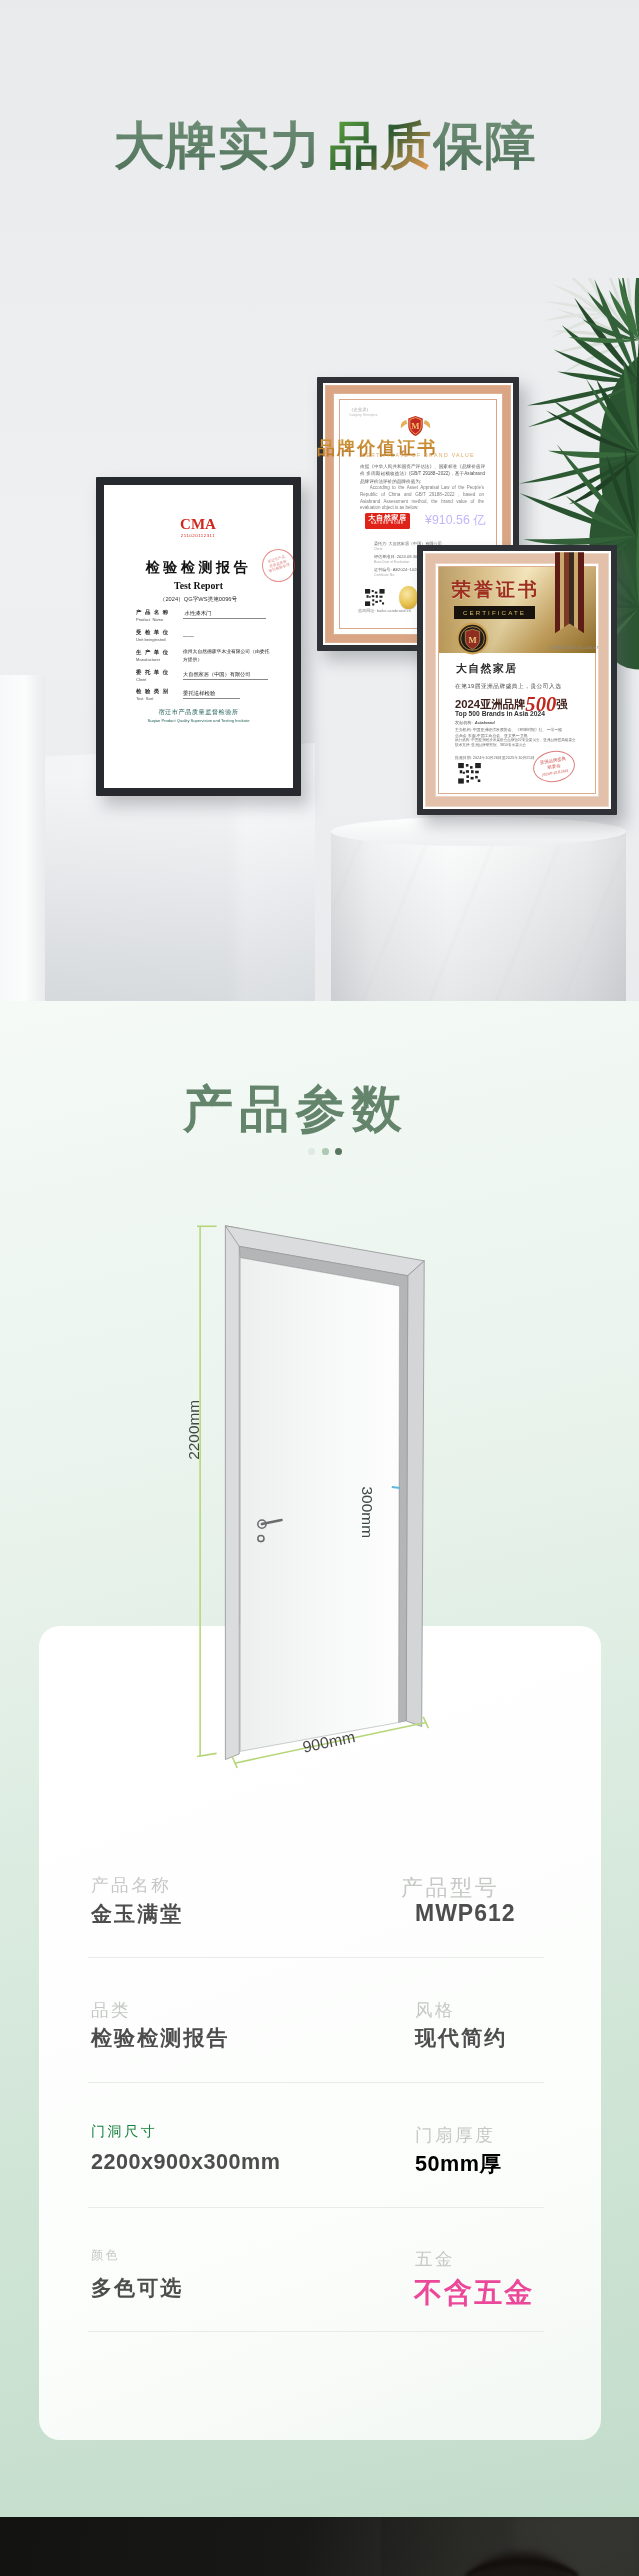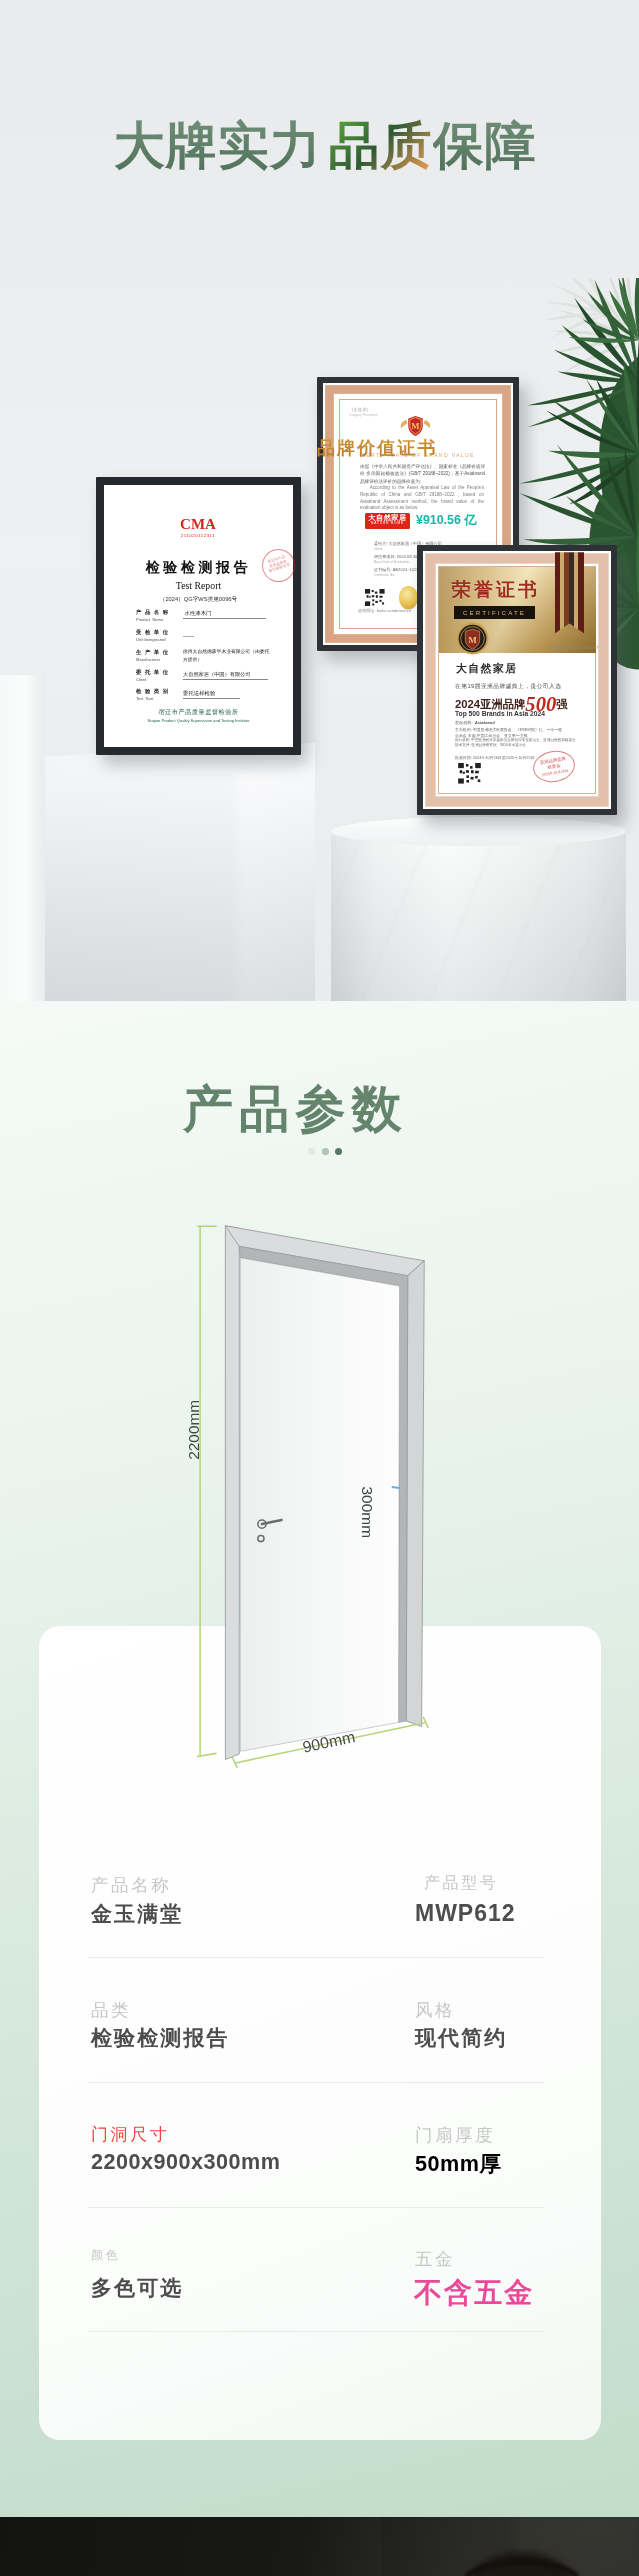--- a/index.html
+++ b/index.html
@@ -126,21 +126,21 @@
   <div class="abs" style="left:0;top:75px;width:100%;text-align:center;font-size:5.2px;letter-spacing:1.3px;color:#dcab66">CERTIFICATE OF BRAND VALUE</div>
 
   <div class="abs" style="left:43px;top:86px;width:125px;font-size:4.6px;line-height:1.6;color:#555;text-align:justify">依据《中华人民共和国资产评估法》、国家标准《品牌价值评价 多周期超额收益法》(GB/T 29188~2022)，基于Asiabrand品牌评价法评价的品牌价值为:</div>
   <div class="abs" style="left:43px;top:108px;width:124px;font-size:4.5px;line-height:1.5;color:#808080;text-align:justify">&nbsp;&nbsp;&nbsp;&nbsp;According to the Asset Appraisal Law of the People's Republic of China and GB/T 29188~2022 , based on Asiabrand Assessment method, the brand value of the evaluation object  is as below:</div>
 
   <div class="abs" style="left:48px;top:136px;width:45px;height:15.5px;background:#e02318;border-radius:1.5px;color:#fff;text-align:center">
     <div style="font-size:7.2px;font-weight:bold;line-height:9.3px;letter-spacing:0.5px">大自然家居</div>
     <div style="font-size:3.3px;line-height:3.6px;letter-spacing:0.8px">NATURE HOME</div>
   </div>
 
-  <div class="abs" style="left:99px;top:135px;font-size:12.4px;font-weight:bold;color:#14b8a6">¥910.56 亿</div>
+  <div class="abs" style="left:108px;top:135px;font-size:12.4px;font-weight:normal;color:#c4b5fd">¥910.56 亿</div>
 
   <div class="abs" style="left:57px;top:164px;font-size:4.1px;color:#666;line-height:1.3">委托方: 大自然家居（中国）有限公司<br><span style="color:#aaa;font-size:3.3px">Client</span></div>
   <div class="abs" style="left:57px;top:177px;font-size:4.1px;color:#666;line-height:1.3">评估基准日: 2024.09.30<br><span style="color:#aaa;font-size:3.3px">Base Date of Evaluation</span></div>
   <div class="abs" style="left:57px;top:190px;font-size:4.1px;color:#666;line-height:1.3">证书编号: AE2024~102657<br><span style="color:#aaa;font-size:3.3px">Certificate No.</span></div>
 
   <svg class="abs" style="left:48px;top:212px" width="19.6" height="17" viewBox="0 0 38 33">
     <rect width="38" height="33" fill="#fff"></rect>
     <g fill="#222">
       <rect x="0" y="0" width="10" height="9"></rect>
           <rect x="28" y="0" width="10" height="9"></rect>
@@ -218,32 +218,32 @@
           <rect x="38" y="32" width="5" height="5"></rect>
           <rect x="16" y="33" width="5" height="5"></rect>
           <rect x="3" y="14" width="5" height="6"></rect>
           <rect x="9" y="17" width="4" height="4"></rect>
     </g>
   </svg>
 
   <div class="abs" style="left:116px;top:206px;width:42px;height:31px;border-radius:50%;border:1.3px solid rgba(200,40,35,.6);color:rgba(190,35,30,.8);font-size:4.4px;text-align:center;line-height:1.35;padding-top:5.7px;box-sizing:border-box;transform:rotate(-10deg)">亚洲品牌盛典<br>组委会<br><span style="font-size:3.6px">2024年10月26日</span></div>
 </div>
 
-<div class="abs" style="left:96px;top:477px;width:205px;height:278px;background:#26292e;border-radius:1px;box-shadow:7.2px 9.3px 15.5px rgba(90,95,100,.35)">
+<div class="abs" style="left:96px;top:477px;width:205px;height:319px;background:#26292e;border-radius:1px;box-shadow:7.2px 9.3px 15.5px rgba(90,95,100,.35)">
   <div class="abs" style="left:7.7px;top:7.7px;right:7.7px;bottom:7.7px;background:#fff"></div>
 
   <div class="abs" style="left:73px;top:39px;width:58px;text-align:center;color:#d0271e">
     <div style="font-size:15px;font-weight:bold;font-family:'Liberation Serif',serif;letter-spacing:0px;line-height:16.5px">CMA</div>
     <div style="font-size:4.4px;letter-spacing:0.5px">211020112311</div>
   </div>
 
   <div class="abs" style="left:166px;top:72px;width:33px;height:33px;border-radius:50%;border:1.5px solid rgba(205,50,40,.55);transform:rotate(-18deg);color:rgba(200,45,38,.6);font-size:3.6px;text-align:center;line-height:1.25;box-sizing:border-box;padding-top:7.2px">宿迁市产品<br>质量监督检<br>验所检验专用</div>
 
   <div class="abs" style="left:0;top:82px;width:100%;text-align:center;font-size:14px;font-weight:bold;letter-spacing:3.6px;color:#111">检验检测报告</div>
-  <div class="abs" style="left:0;top:103px;width:100%;text-align:center;font-size:9.8px;font-weight:normal;font-family:'Liberation Serif',serif;color:#111">Test Report</div>
+  <div class="abs" style="left:0;top:103px;width:100%;text-align:center;font-size:9.8px;font-weight:bold;font-family:'Liberation Serif',serif;color:#111">Test Report</div>
   <div class="abs" style="left:0;top:119px;width:100%;text-align:center;font-size:5.7px;color:#333">（2024）QG字WS类第0096号</div>
 
   <div class="abs" style="left:40px;top:132px;font-size:5.4px;color:#222;letter-spacing:1px;font-weight:bold">产 品 名 称<br><span style="font-weight:normal;letter-spacing:0;font-size:4.1px;color:#555">Product&nbsp;&nbsp;Name</span></div>
   <div class="abs" style="left:87px;top:133px;width:83px;font-size:5.4px;color:#222;border-bottom:0.5px solid #888;padding-bottom:1px">&nbsp;水性漆木门</div>
   <div class="abs" style="left:40px;top:152px;font-size:5.4px;color:#222;letter-spacing:1px;font-weight:bold">受 检 单 位<br><span style="font-weight:normal;letter-spacing:0;font-size:4.1px;color:#555">Unit beingtested</span></div>
   <div class="abs" style="left:87px;top:156px;width:31px;font-size:5.4px;color:#222">——</div>
   <div class="abs" style="left:40px;top:172px;font-size:5.4px;color:#222;letter-spacing:1px;font-weight:bold">生 产 单 位<br><span style="font-weight:normal;letter-spacing:0;font-size:4.1px;color:#555">Manufacturer</span></div>
   <div class="abs" style="left:87px;top:171px;width:89px;font-size:4.8px;color:#222;line-height:1.6">徐州大自然德森堡木业有限公司（由委托方提供）</div>
   <div class="abs" style="left:40px;top:192px;font-size:5.4px;color:#222;letter-spacing:1px;font-weight:bold">委 托 单 位<br><span style="font-weight:normal;letter-spacing:0;font-size:4.1px;color:#555">Client</span></div>
   <div class="abs" style="left:87px;top:194px;width:85px;font-size:5.2px;color:#222;border-bottom:0.5px solid #888;padding-bottom:1px">大自然家居（中国）有限公司</div>
@@ -305,31 +305,31 @@
 <g stroke="#b5d677" stroke-width="3" fill="none">
 <path d="M455 3423 L826 3344"></path>
 <path d="M450 3410 L460 3432"></path>
 <path d="M821 3333 L831 3355"></path>
 </g>
 <text x="0" y="0" transform="translate(640,3392) rotate(-12)" text-anchor="middle" font-size="31" fill="#4a4a4a" font-family="Liberation Sans,sans-serif">900mm</text>
 </svg>
 
 <div class="abs" style="left:91px;top:1873px;font-size:17.5px;letter-spacing:2.6px;color:#c6c8c6">产品名称</div>
 <div class="abs" style="left:91px;top:1900px;font-size:21px;letter-spacing:2.1px;font-weight:bold;color:#4c4d4c">金玉满堂</div>
-<div class="abs" style="left:424px;top:1873px;font-size:16px;letter-spacing:2.6px;color:#c6c8c6">产品型号</div>
+<div class="abs" style="left:401px;top:1873px;font-size:22px;letter-spacing:2.6px;color:#c6c8c6">产品型号</div>
 <div class="abs" style="left:415px;top:1900px;font-size:23px;letter-spacing:1px;font-weight:bold;color:#4c4d4c">MWP612</div>
 <div class="abs" style="left:88px;top:1957px;width:456px;height:1px;background:#e9ebe9"></div>
 
 <div class="abs" style="left:91px;top:1998px;font-size:17.5px;letter-spacing:2.6px;color:#c6c8c6">品类</div>
 <div class="abs" style="left:91px;top:2024px;font-size:21px;letter-spacing:2.1px;font-weight:bold;color:#4c4d4c">检验检测报告</div>
 <div class="abs" style="left:415px;top:1998px;font-size:17.5px;letter-spacing:2.6px;color:#c6c8c6">风格</div>
 <div class="abs" style="left:415px;top:2024px;font-size:21px;letter-spacing:2.1px;font-weight:bold;color:#4c4d4c">现代简约</div>
 <div class="abs" style="left:88px;top:2082px;width:456px;height:1px;background:#e9ebe9"></div>
 
-<div class="abs" style="left:91px;top:2123px;font-size:17px;letter-spacing:2.6px;color:#ef4444">门洞尺寸</div>
+<div class="abs" style="left:91px;top:2123px;font-size:14px;letter-spacing:2.6px;color:#15803d">门洞尺寸</div>
 <div class="abs" style="left:91px;top:2149px;font-size:21.6px;letter-spacing:0.5px;font-weight:bold;color:#4c4d4c">2200x900x300mm</div>
 <div class="abs" style="left:415px;top:2123px;font-size:17.5px;letter-spacing:2.6px;color:#c6c8c6">门扇厚度</div>
 <div class="abs" style="left:415px;top:2149px;font-size:21.6px;letter-spacing:0.5px;font-weight:bold;color:#000000">50mm厚</div>
 <div class="abs" style="left:88px;top:2207px;width:456px;height:1px;background:#e9ebe9"></div>
 
 <div class="abs" style="left:91px;top:2247px;font-size:12px;letter-spacing:2.6px;color:#c6c8c6">颜色</div>
 <div class="abs" style="left:91px;top:2274px;font-size:21px;letter-spacing:2.1px;font-weight:bold;color:#4c4d4c">多色可选</div>
 <div class="abs" style="left:415px;top:2247px;font-size:17.5px;letter-spacing:2.6px;color:#c6c8c6">五金</div>
 <div class="abs" style="left:414px;top:2274px;font-size:28px;letter-spacing:2.1px;font-weight:bold;color:#ec4899">不含五金</div>
 <div class="abs" style="left:88px;top:2331px;width:456px;height:1px;background:#e9ebe9"></div>

